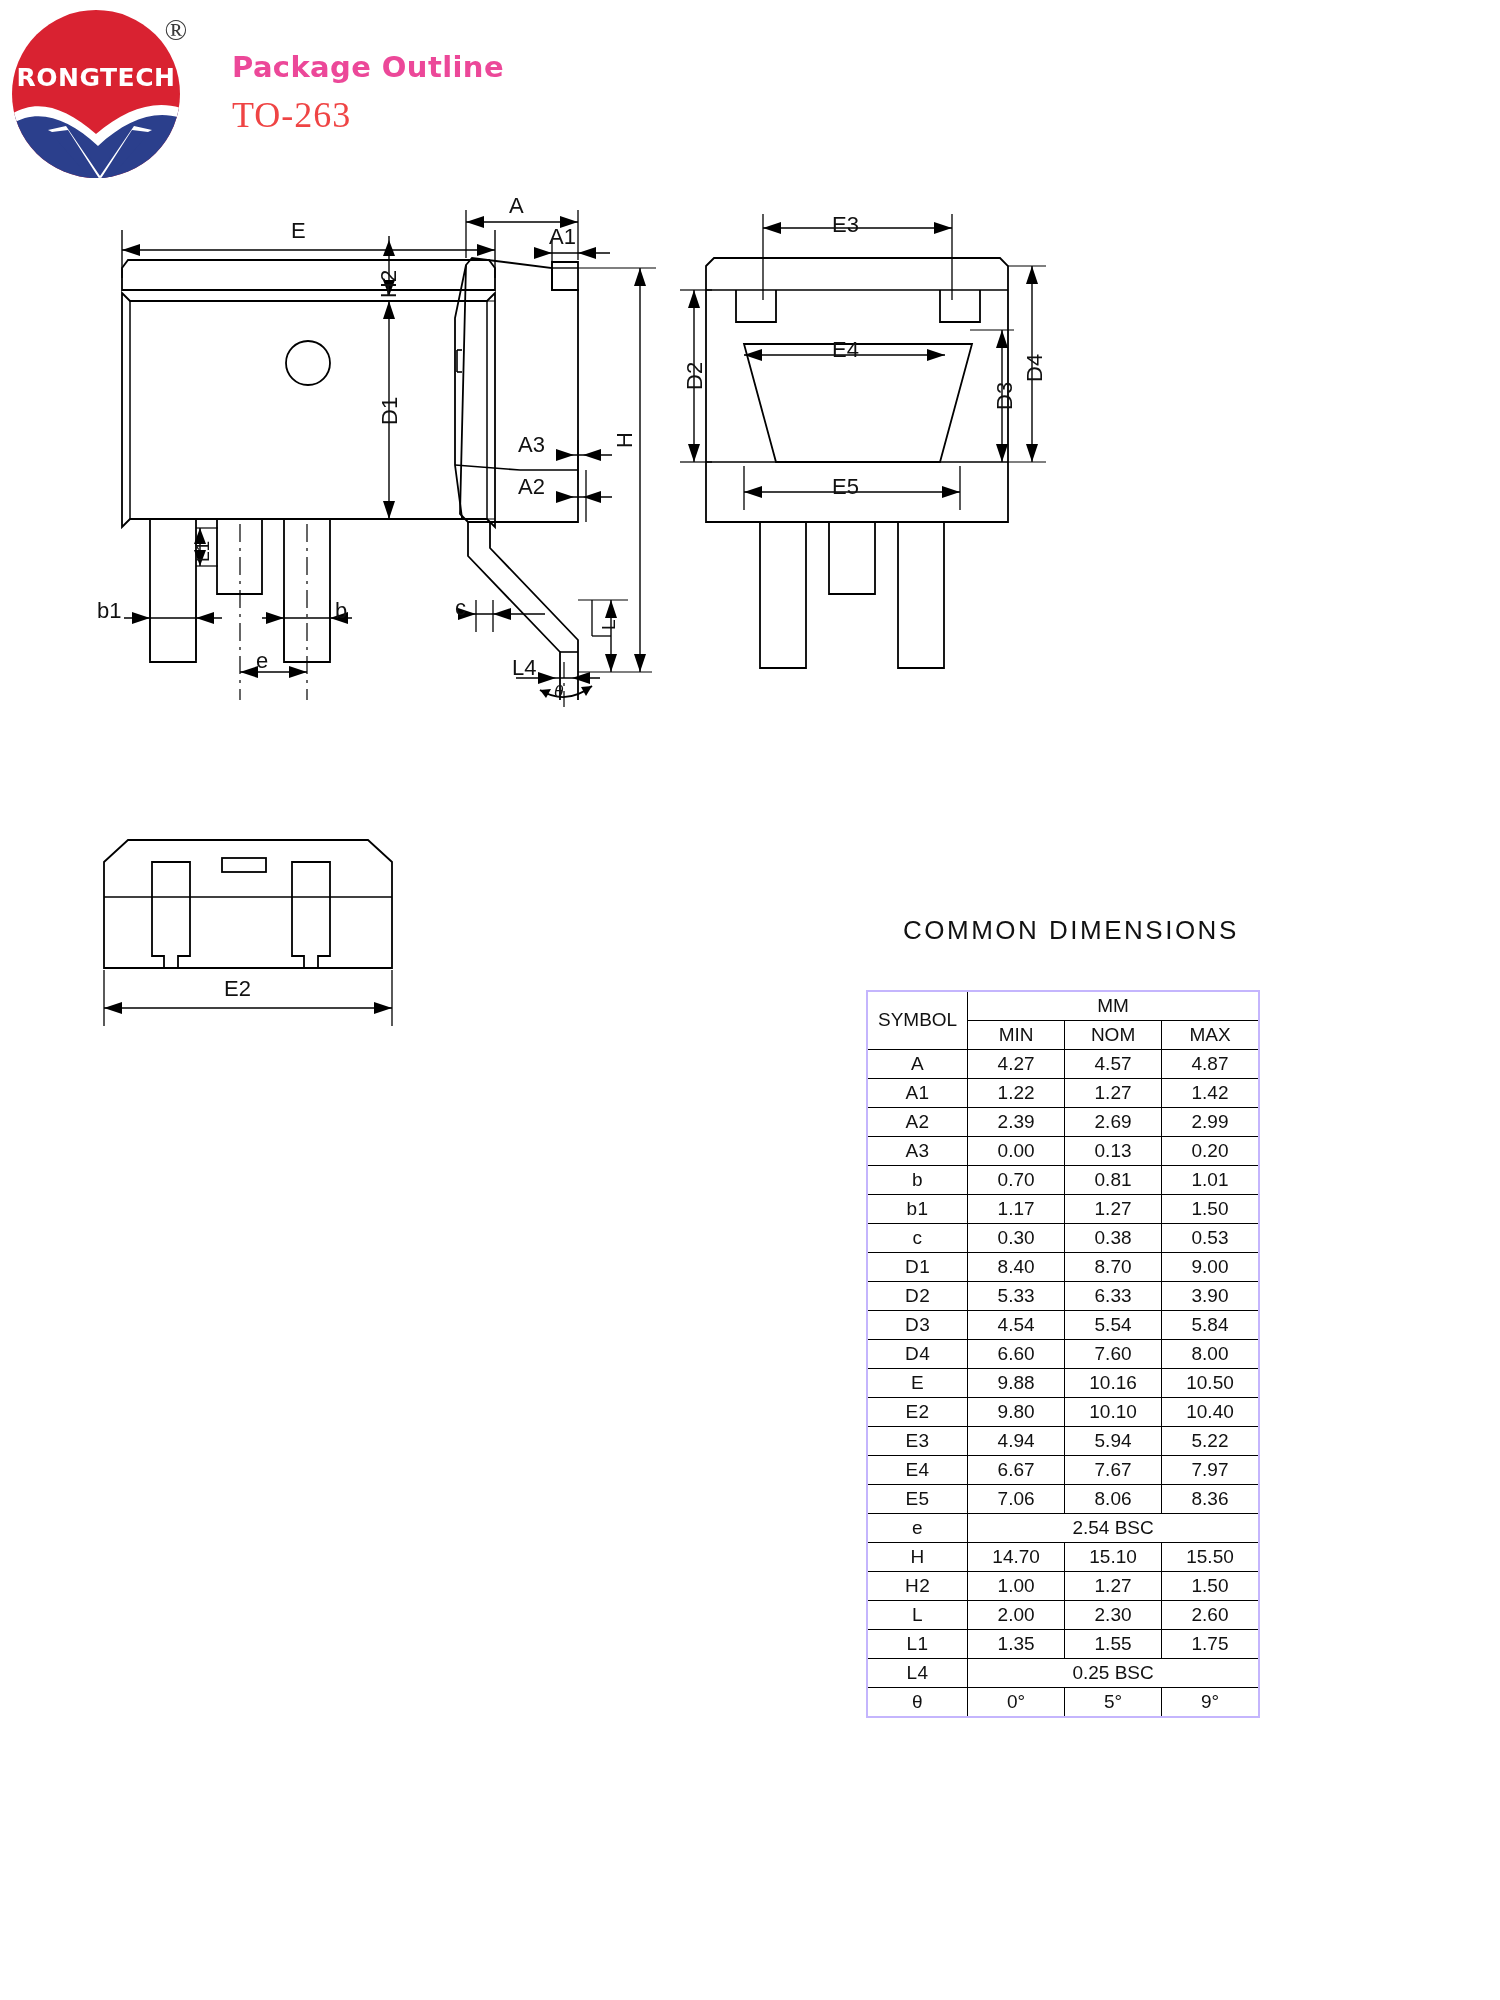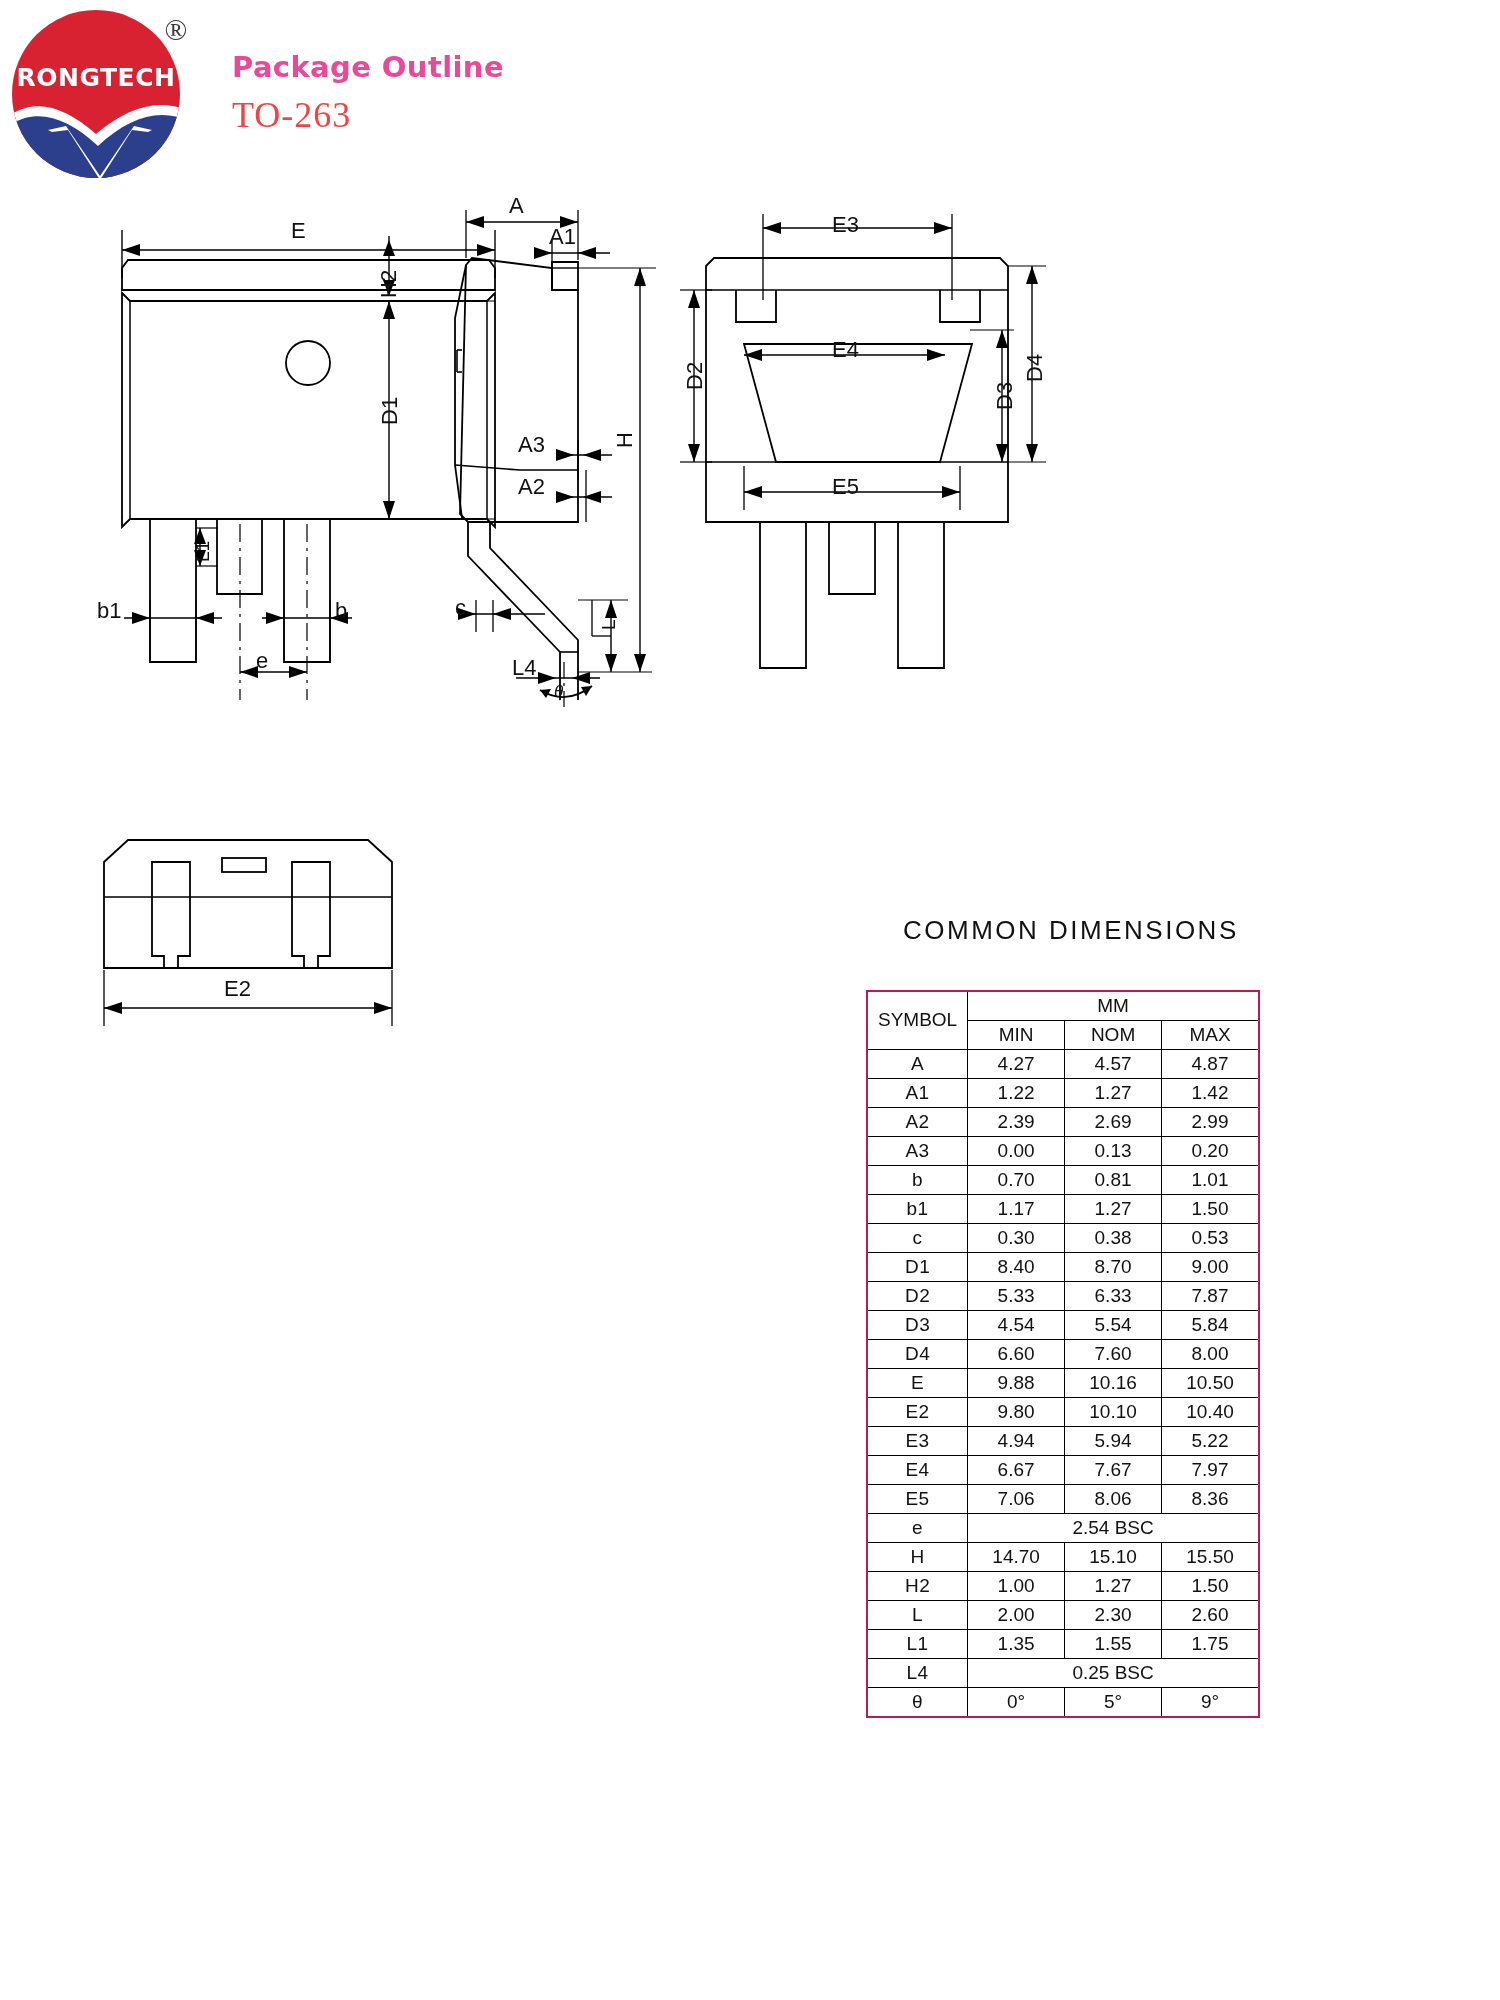--- a/index.html
+++ b/index.html
@@ -111,21 +111,21 @@
     height: 25px;
     line-height: 22px;
     font-weight: normal;
   }
   table.dimtable thead th {
     font-weight: normal;
   }
   table.dimtable .symcol { width: 100px; }
   table.dimtable .valcol { width: 98px; }
   table.dimtable tbody td:first-child { letter-spacing: 0.5px; }
-  #dim-table-wrap table { border: 2px solid #be185d; padding-left: 40px; }
+  #dim-table-wrap table { border: 2px solid #c4b5fd; padding-left: 40px; }
 
   
   .lbl {
     position: absolute;
     font-family: "Liberation Sans", sans-serif;
     font-size: 22px;
     color: #111111;
     white-space: nowrap;
   }
   .lbl-rot {
@@ -475,21 +475,21 @@
           <tr>
             <td>D1</td>
             <td>8.40</td>
             <td>8.70</td>
             <td>9.00</td>
           </tr>
           <tr>
             <td>D2</td>
             <td>5.33</td>
             <td>6.33</td>
-            <td>7.87</td>
+            <td>3.90</td>
           </tr>
           <tr>
             <td>D3</td>
             <td>4.54</td>
             <td>5.54</td>
             <td>5.84</td>
           </tr>
           <tr>
             <td>D4</td>
             <td>6.60</td>

